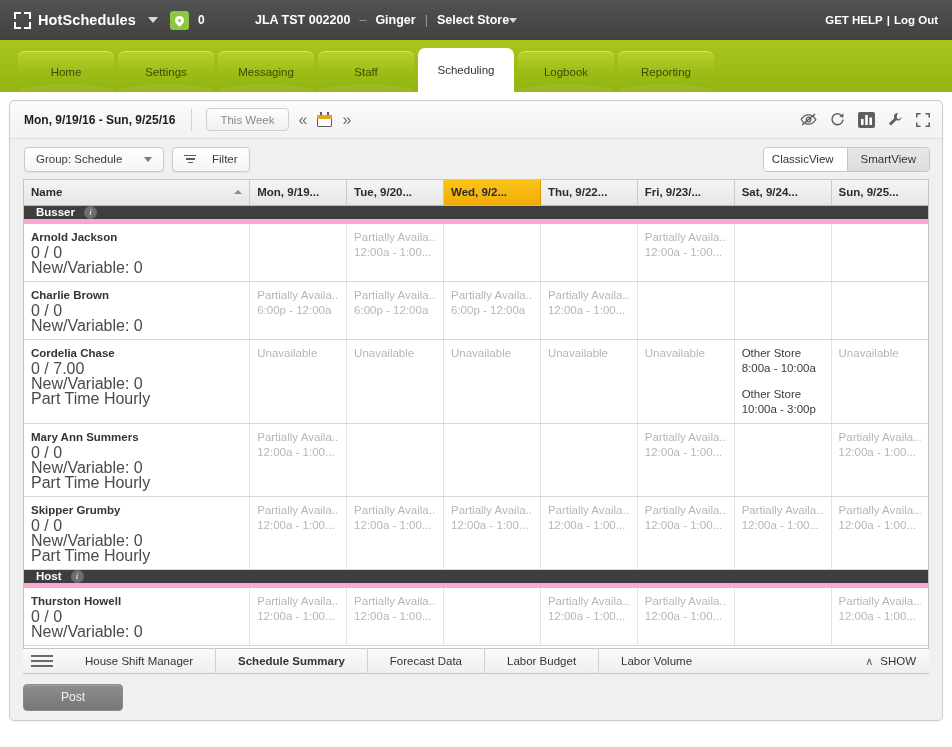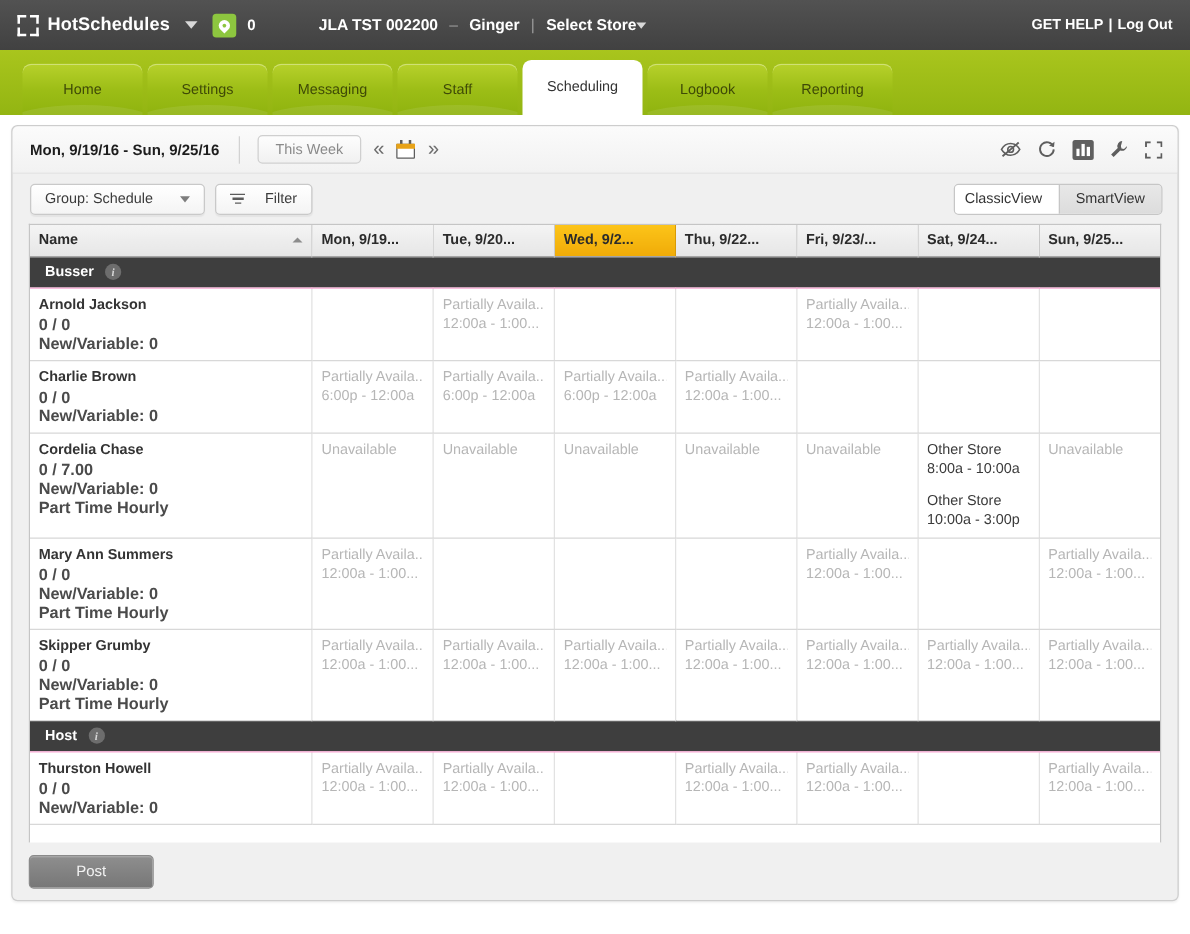--- a/index.html
+++ b/index.html
@@ -262,43 +262,43 @@
   }
   .tri-up, .tri-dn { width: 0; height: 0; border-left: 4px solid transparent; border-right: 4px solid transparent; }
   .tri-up { border-bottom: 4.5px solid #6b6b6b; }
   .tri-dn { border-top: 4.5px solid #6b6b6b; }
   .tri-up.solo { border-bottom-color: #8c8c8c; margin-left: auto; }
 
   tr.grouprow td {
     background: #3e3e3e;
     color: #ffffff;
     font-size: 11.5px; font-weight: bold;
-    height: 25px; padding: 0 0 0 12px;
-    border-bottom: 1px solid #f9a8d4;
+    height: 15px; padding: 0 0 0 12px;
+    border-bottom: 5px solid #f9a8d4;
     margin-top: 16px;
   }
   .grp-inner { display: flex; align-items: center; gap: 9px; }
   .info-dot {
     width: 13px; height: 13px; border-radius: 50%;
     background: #6d6d6d; color: #d8d8d8;
     font-size: 9px; font-weight: bold; font-style: italic;
     display: inline-flex; align-items: center; justify-content: center;
     font-family: "Liberation Serif", serif;
   }
 
   tr.emprow td {
     border-right: 1px solid #e2e2e2;
     border-bottom: 1px solid #d8d8d8;
     vertical-align: top;
     padding: 6px 7px;
     font-size: 11.5px;
   }
   td.namecell { padding-left: 12px; }
   .emp-name { font-weight: bold; color: #343434; font-size: 11.5px; line-height: 15px; }
-  .emp-meta { color: #4a4a4a; font-size: 13px; line-height: 15px; font-weight: bold; }
+  .emp-meta { color: #4a4a4a; font-size: 16px; line-height: 15px; }
   .cellline { color: #b6b6b6; line-height: 15px; white-space: nowrap; overflow: hidden; }
   .cellline.dark { color: #3a3a3a; }
   .cellblock + .cellblock { margin-top: 11px; }
 
   
   .footbar {
     height: 26px;
     background: linear-gradient(to bottom,#fafafa,#efefef);
     border-top: 1px solid #c5c5c5;
     border-bottom: 1px solid #c5c5c5;
@@ -780,20 +780,36 @@
                 <div class="cellblock">
                   <div class="cellline">Partially Availa...</div>
                   <div class="cellline">12:00a - 1:00...</div>
                 </div>
               </td>
             </tr>
           </tbody>
       </table>
     </div>
 
+    <div class="footbar">
+      <span class="hamb">
+          <span></span>
+          <span></span>
+          <span></span>
+        </span>
+      <div class="foot-item first">House Shift Manager</div>
+      <div class="foot-item bold">Schedule Summary</div>
+      <div class="foot-item">Forecast Data</div>
+      <div class="foot-item">Labor Budget</div>
+      <div class="foot-item" style="border-right:none">Labor Volume</div>
+      <div class="foot-show">
+        <span class="chev-up">∧</span>
+        <span>SHOW</span>
+      </div>
+    </div>
 
     <div class="footactions">
       <div class="post-btn">
         <span>Post</span>
       </div>
     </div>
 
   </div>
 </div>
 

